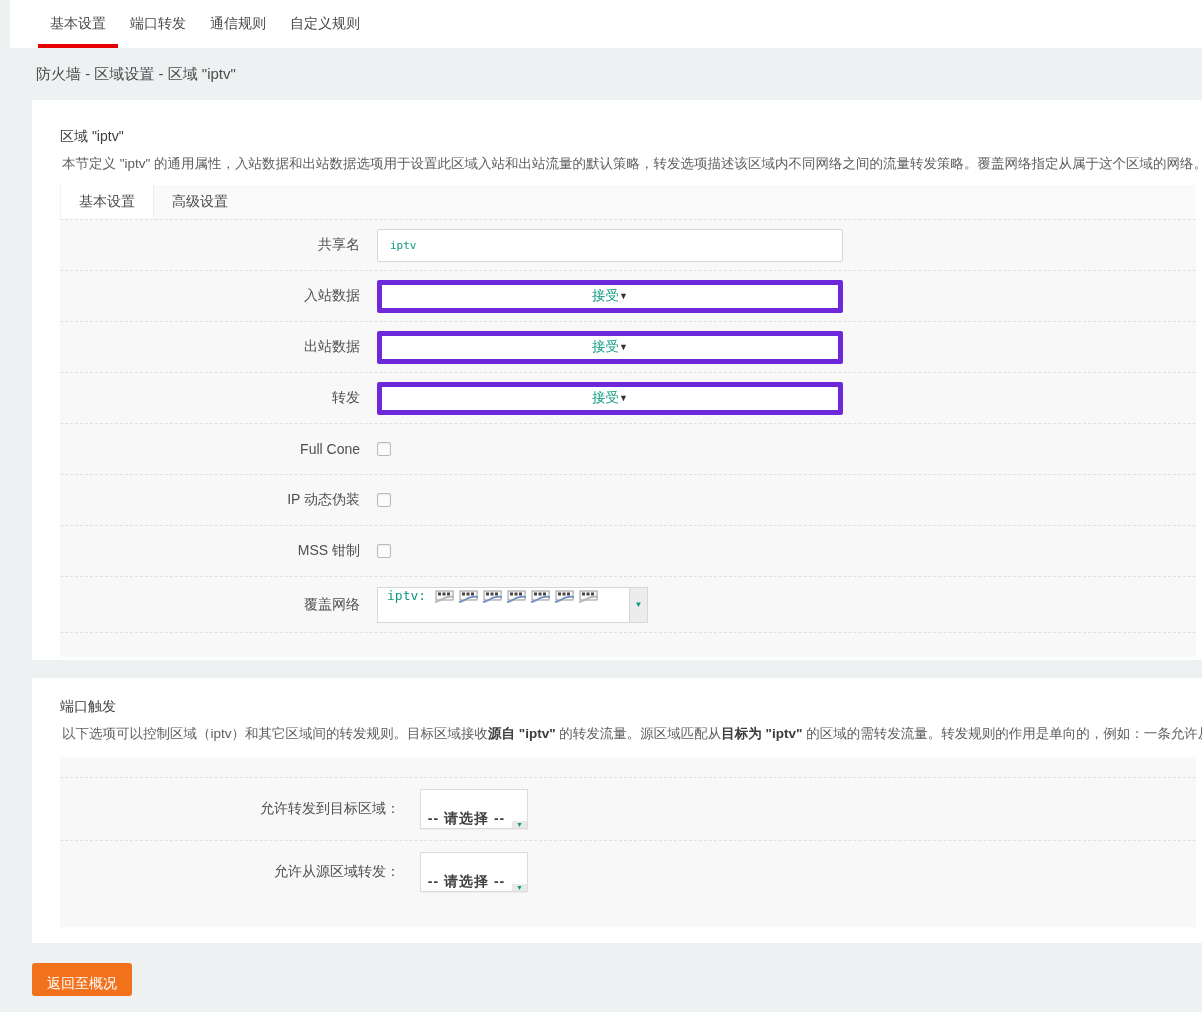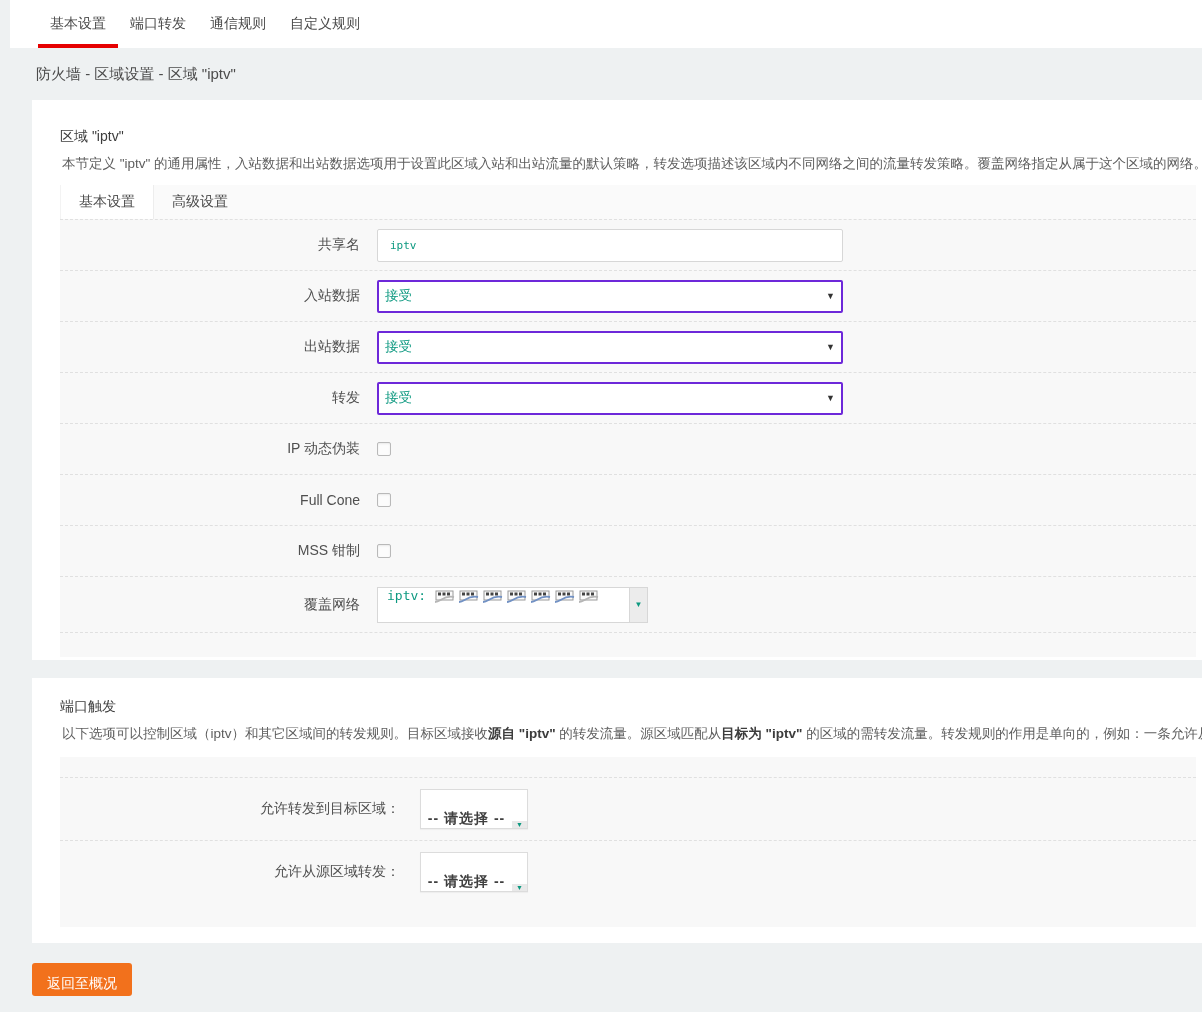--- a/index.html
+++ b/index.html
@@ -68,22 +68,22 @@
   }
   .ffield { flex:1; display:flex; align-items:center; }
   .text-input {
     width:466px; height:33px; background:#fff;
     border:1px solid #d7d7d7; border-radius:2px; padding:0 12px;
     font-family:"DejaVu Sans Mono", monospace; font-size:11px;
     color:var(--teal,#0d9980); outline:none;
   }
   .select-box {
     width:466px; height:33px; background:#fff;
-    border:2px solid #6d28d9; border-radius:2px; padding:0 6px;
-    display:flex; align-items:center; justify-content:space-between;
+    border:5px solid #6d28d9; border-radius:2px; padding:0 22px;
+    display:flex; align-items:center; justify-content:center;
     font-size:13.5px; color:var(--teal,#0d9980); cursor:pointer;
   }
   .select-box .arrow { color:#333; font-size:9px; }
   .checkbox {
     appearance:none; -webkit-appearance:none;
     width:14px; height:14px; border:1px solid #b9b9b9; border-radius:2px;
     background:#fcfcfc; box-shadow:inset 0 1px 2px rgba(0,0,0,0.08); cursor:pointer;
   }
   
   .net-widget { display:flex; align-items:stretch; height:36px; cursor:pointer; }
@@ -198,28 +198,28 @@
       <div class="flabel">转发</div>
       <div class="ffield">
         <div class="select-box">
           <span>接受</span>
           <span class="arrow">▼</span>
         </div>
       </div>
     </div>
 
     <div class="form-row">
+      <div class="flabel">Full Cone</div>
+      <div class="ffield">
+        <input type="checkbox" class="checkbox" style="">
+      </div>
+    </div>
+
+    <div class="form-row">
       <div class="flabel">IP 动态伪装</div>
-      <div class="ffield">
-        <input type="checkbox" class="checkbox" style="">
-      </div>
-    </div>
-
-    <div class="form-row">
-      <div class="flabel">Full Cone</div>
       <div class="ffield">
         <input type="checkbox" class="checkbox" style="">
       </div>
     </div>
 
     <div class="form-row">
       <div class="flabel">MSS 钳制</div>
       <div class="ffield">
         <input type="checkbox" class="checkbox" style="">
       </div>

